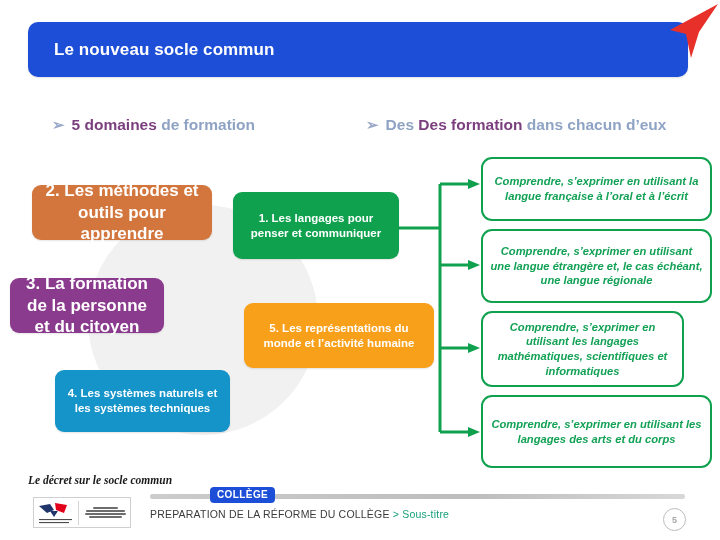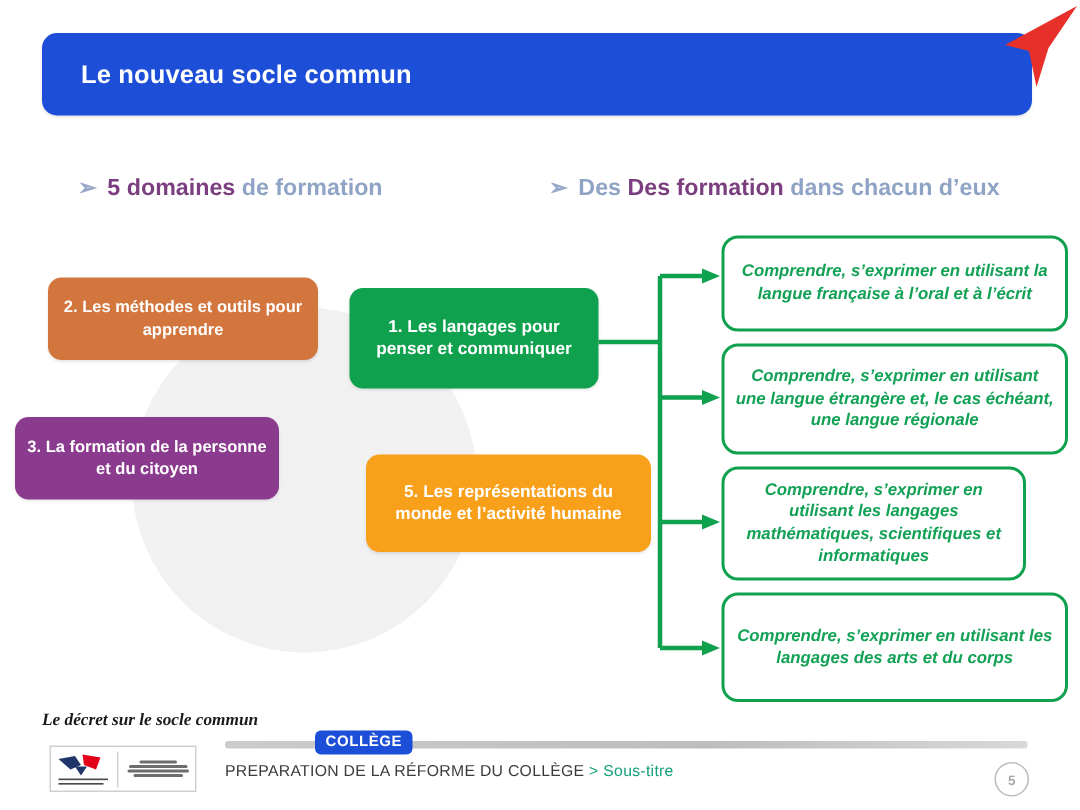--- a/index.html
+++ b/index.html
@@ -45,22 +45,22 @@
   #headline-right{left:366px;top:116px;}
 
   
   .domain{
     position:absolute;border-radius:9px;color:#ffffff;
     display:flex;align-items:center;justify-content:center;text-align:center;
     font-weight:700;line-height:1.28;z-index:2;
     box-shadow:0 1px 2px rgba(0,0,0,.10);
     padding:4px 8px;box-sizing:border-box;
   }
-  #domain-2{left:32px;top:185px;width:180px;height:55px;background:#D2763D;font-size:11px;}
-  #domain-3{left:10px;top:278px;width:176px;height:55px;background:#8B3B8E;font-size:11px;}
+  #domain-2{left:32px;top:185px;width:180px;height:55px;background:#D2763D;font-size:17px;}
+  #domain-3{left:10px;top:278px;width:154px;height:55px;background:#8B3B8E;font-size:17px;}
   #domain-4{left:55px;top:370px;width:175px;height:62px;background:#1494C9;font-size:11.5px;}
   #domain-1{left:233px;top:192px;width:166px;height:67px;background:#0FA14E;font-size:11.5px;}
   #domain-5{left:244px;top:303px;width:190px;height:65px;background:#F9A01B;font-size:11.5px;}
 
   
   .connectors{position:absolute;left:0;top:0;width:720px;height:540px;z-index:1;}
 
   
   .objective{
     position:absolute;border:2.5px solid #0FA14E;border-radius:11px;
@@ -152,20 +152,21 @@
     <g fill="#0FA14E">
       <polygon points="480,184 468,179 468,189"></polygon>
       <polygon points="480,265 468,260 468,270"></polygon>
       <polygon points="480,348 468,343 468,353"></polygon>
       <polygon points="480,432 468,427 468,437"></polygon>
     </g>
   </svg>
 
   <div class="domain" id="domain-2" style="background: rgb(210, 118, 61);">2. Les méthodes et outils pour apprendre</div>
   <div class="domain" id="domain-3" style="background: rgb(139, 59, 142);">3. La formation de la personne et du citoyen</div>
+  <div class="domain" id="domain-4" style="background: rgb(20, 148, 201);">4. Les systèmes naturels et les systèmes techniques</div>
   <div class="domain" id="domain-1" style="background: rgb(15, 161, 78);">1. Les langages pour penser et communiquer</div>
   <div class="domain" id="domain-5" style="background: rgb(249, 160, 27);">5. Les représentations du monde et l’activité humaine</div>
 
   <div class="objective" id="objective-1">Comprendre, s’exprimer en utilisant la langue française à l’oral et à l’écrit</div>
   <div class="objective" id="objective-2">Comprendre, s’exprimer en utilisant une langue étrangère et, le cas échéant, une langue régionale</div>
   <div class="objective" id="objective-3">Comprendre, s’exprimer en utilisant les langages mathématiques, scientifiques et informatiques</div>
   <div class="objective" id="objective-4">Comprendre, s’exprimer en utilisant les langages des arts et du corps</div>
 
   <div class="decree">Le décret sur le socle commun</div>
   <div class="footer-rule"></div>

